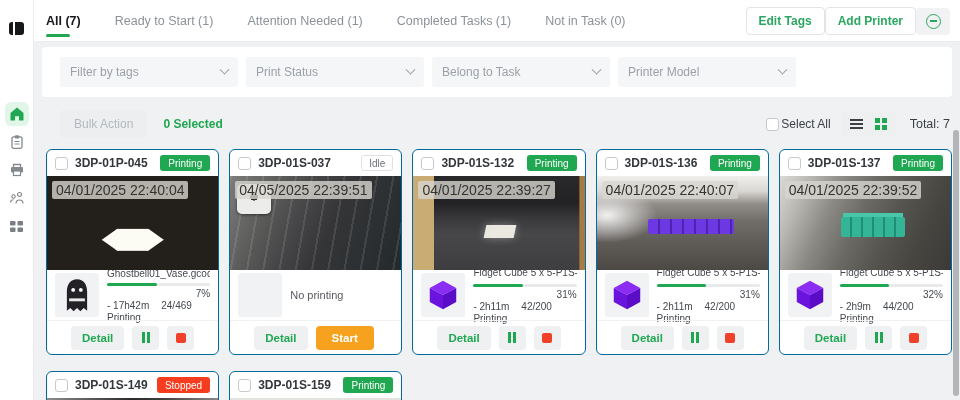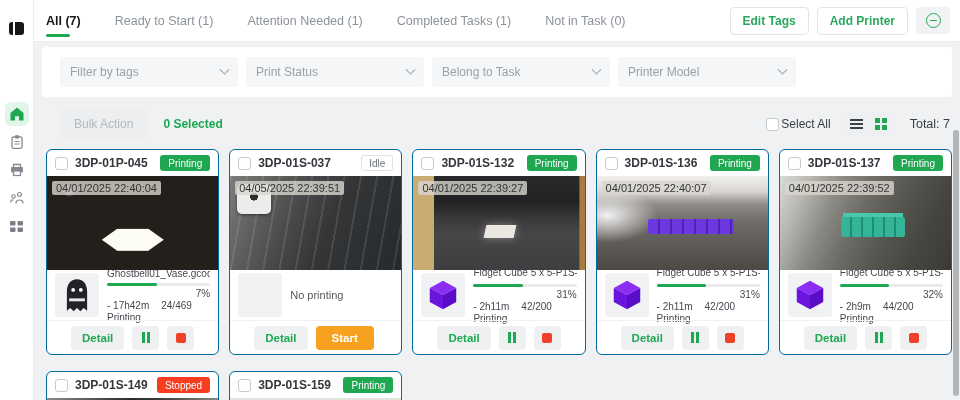--- a/index.html
+++ b/index.html
@@ -17,21 +17,21 @@
   .ic-collapse { width:15px; height:13px; background:#17181a; border-radius:3px; position:relative; }
   .ic-collapse::after { content:""; position:absolute; left:4px; top:0; width:2px; height:13px; background:#fff; }
 
   
   .main { position:absolute; left:34px; top:0; width:926px; height:400px; }
   .topbar { height:42px; background:#fff; border-bottom:1px solid #ececee; display:flex; align-items:center; padding:0 10px 0 12px; }
   .tabs { display:flex; gap:34px; align-items:center; flex:1; }
   .tab { font-size:12.5px; color:#8c929a; cursor:pointer; position:relative; padding:13px 0 12px; }
   .tab.active { color:#17181b; font-weight:700; }
   .tab.active::after { content:""; position:absolute; left:0; bottom:3px; width:70%; height:3px; border-radius:2px; background:#1fa751; }
-  .top-actions { display:flex; gap:8px; align-items:center; }
+  .top-actions { display:flex; align-items:flex-end; }
   .btn-outline { background:#fff; border:1px solid #e2e4e7; color:#2aa85f; font-weight:600; font-size:12px;
                  padding:6px 12px; border-radius:4px; cursor:pointer; font-family:inherit; }
   .icon-btn { width:34px; height:27px; background:#f1f2f3; border:none; border-radius:4px; display:flex; align-items:center; justify-content:center; cursor:pointer; }
   .circle-minus { width:15px; height:15px; border:1.5px solid #2aa85f; border-radius:50%; display:flex; align-items:center; justify-content:center; }
   .circle-minus i { display:block; width:7px; height:1.5px; background:#2aa85f; }
 
   
   .filter-panel { margin:5px 8px 0 8px; background:#fff; border-radius:4px; padding:10px 18px; display:flex; gap:8px; }
   .dropdown { width:178px; height:30px; background:#f5f6f7; border-radius:3px; display:flex; align-items:center;
               justify-content:space-between; padding:0 10px; font-size:12px; color:#9ba1a9; cursor:pointer; }
@@ -57,21 +57,21 @@
   .card-head { flex:0 0 26px; display:flex; align-items:center; gap:7px; padding:0 8px; }
   .pname { font-size:12px; color:#33373c; font-weight:600; }
   .badge { margin-left:auto; font-size:10px; padding:2.5px 8px; border-radius:3px; }
   .badge.printing { background:#1fa751; color:#fff; }
   .badge.stopped { background:#f63d1f; color:#fff; }
   .badge.idle { background:#fff; color:#6b7076; border:1px solid #dfe2e5; padding:1.5px 7px; }
 
   
   .cam { flex:0 0 94px; position:relative; overflow:hidden; background:#222; }
   .ts { position:absolute; top:5px; left:5px; background:rgba(216,214,208,.8); color:#33332f;
-        font-size:11px; padding:1px 4px; border-radius:2px; z-index:2; white-space:nowrap; }
+        font-size:14px; padding:1px 4px; border-radius:2px; z-index:2; white-space:nowrap; }
   .cam::after { content:""; position:absolute; z-index:1; }
   .cam-1 { background:
       radial-gradient(circle 9px at 13% 16%, #666 30%, #23201b 70%),
       radial-gradient(ellipse 70px 20px at 52% 66%, rgba(255,245,220,.30), transparent 70%),
       linear-gradient(180deg,#16130e 0%,#0f0d0a 26%,#231d15 44%,#352c21 62%,#453a2b 82%,#332b20 100%); }
   .cam-1::after { left:32%; top:56%; width:62px; height:22px; background:#fcfbf4;
       clip-path:polygon(25% 0,75% 0,100% 50%,75% 100%,25% 100%,0 50%);
       box-shadow:0 0 14px 6px rgba(255,250,230,.55); }
   .cam-2 { background:
       repeating-linear-gradient(100deg, rgba(255,255,255,.10) 0 2px, transparent 2px 16px),

